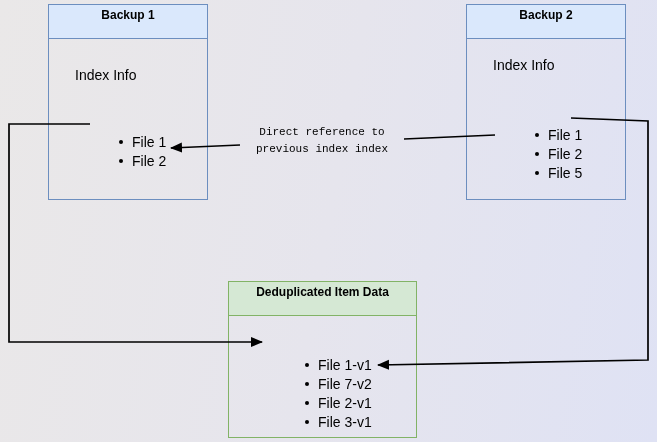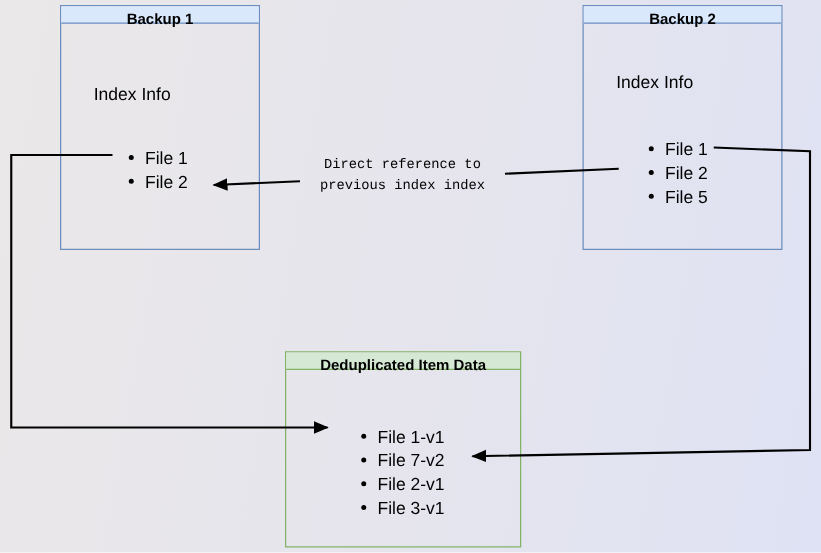--- a/index.html
+++ b/index.html
@@ -14,37 +14,37 @@
   }
   .box {
     position: absolute;
     box-sizing: border-box;
     background: transparent;
   }
   .box.blue  { border: 1px solid #6c8ebf; }
   .box.green { border: 1px solid #82b366; }
   .box-header {
     box-sizing: border-box;
-    height: 14px;
+    height: 34px;
     line-height: 21px;
     text-align: center;
     font-size: 12px;
     font-weight: bold;
   }
   .blue  .box-header { background: #dae8fc; border-bottom: 1px solid #6c8ebf; }
   .green .box-header { background: #d5e8d4; border-bottom: 1px solid #82b366; text-align: center; }
   .index-label {
     position: absolute;
     font-size: 14px;
     line-height: 16px;
   }
   .file-list {
     position: absolute;
     list-style: none;
-    margin: 0;
+    margin: 16px;
     padding: 0;
   }
   .file-list li {
     display: flex;
     align-items: center;
     height: 19px;
     font-size: 14px;
   }
   .dot {
     width: 4px;

